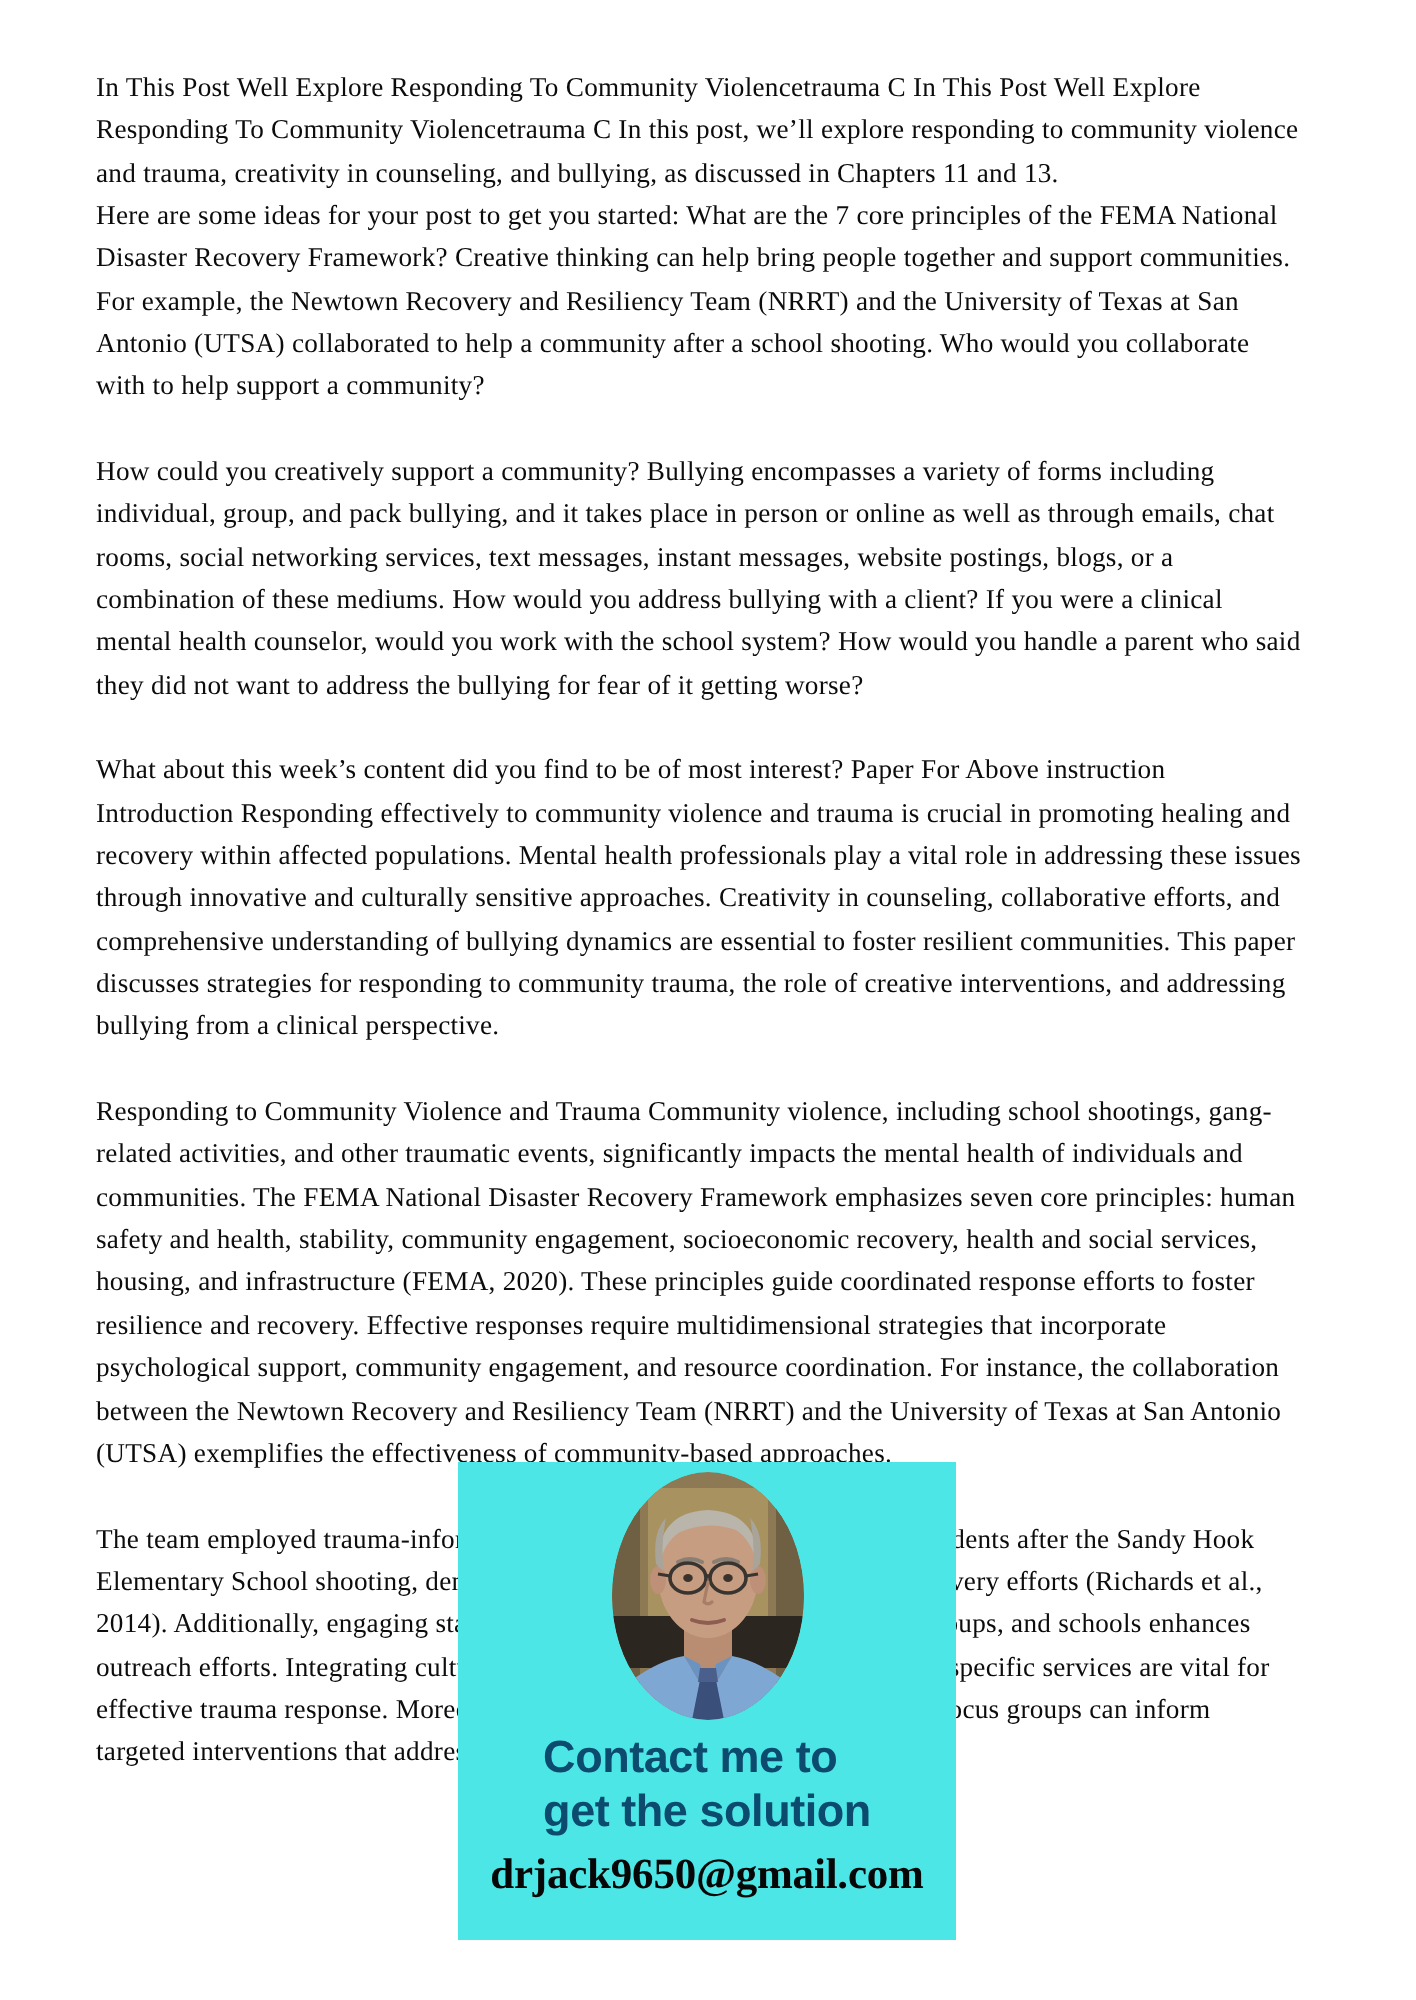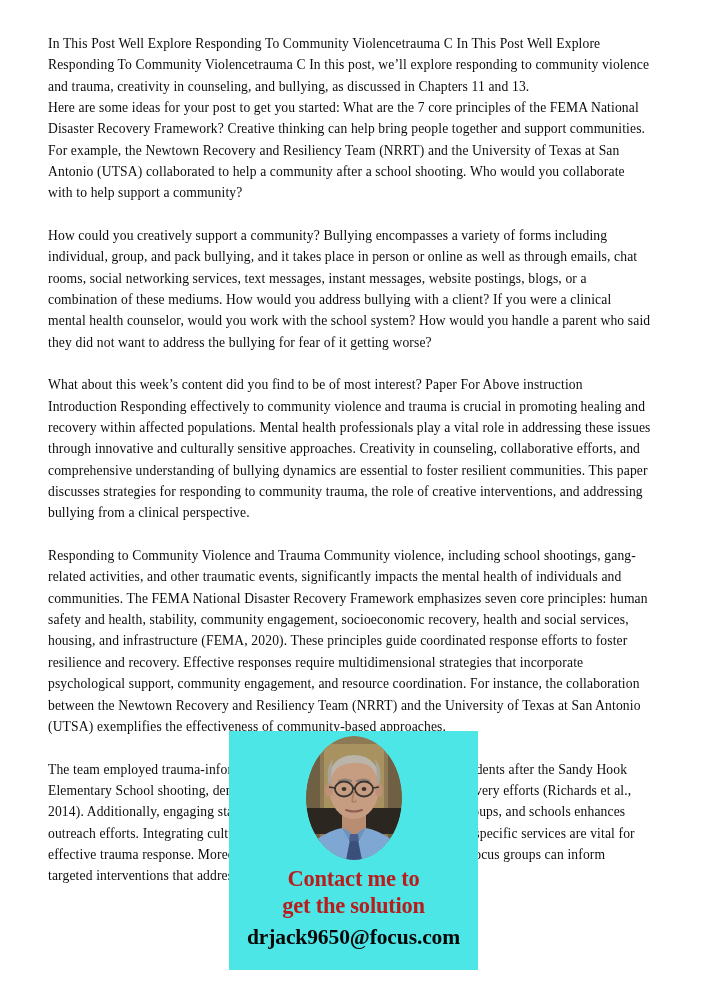--- a/index.html
+++ b/index.html
@@ -71,26 +71,26 @@
     flex: none;
   }
   #contact-avatar svg {
     display: block;
     width: 96px;
     height: 124px;
   }
 
   #contact-headline {
     margin-top: 5px;
-    font-family: Liberation Serif, serif;
+    font-family: Liberation Sans, sans-serif;
     font-weight: 700;
     font-size: 22.5px;
     line-height: 27px;
-    color: #b91c1c;
-    text-align: center;
+    color: #0c4a6e;
+    text-align: left;
     letter-spacing: -0.01em;
     white-space: pre-line;
   }
 
   #contact-email {
     margin-top: 5px;
     font-family: "Liberation Serif", "DejaVu Serif", serif;
     font-weight: 700;
     font-size: 21.5px;
     line-height: 26px;
@@ -162,17 +162,17 @@
           <path d="M48 55 L46 65 Q48 67 50 65" stroke="#a87f66" stroke-width="1.6" fill="none" stroke-linecap="round"></path>
 
           <path d="M40 74 Q48 77 56 74" stroke="#8d5d51" stroke-width="2" fill="none" stroke-linecap="round"></path>
         </g>
       </svg>
     </div>
 
     <div id="contact-headline">Contact me to
 get the solution</div>
 
-    <div id="contact-email">drjack9650@focus.com</div>
+    <div id="contact-email">drjack9650@gmail.com</div>
 
   </div>
 
 </div>
 
 </body></html>

